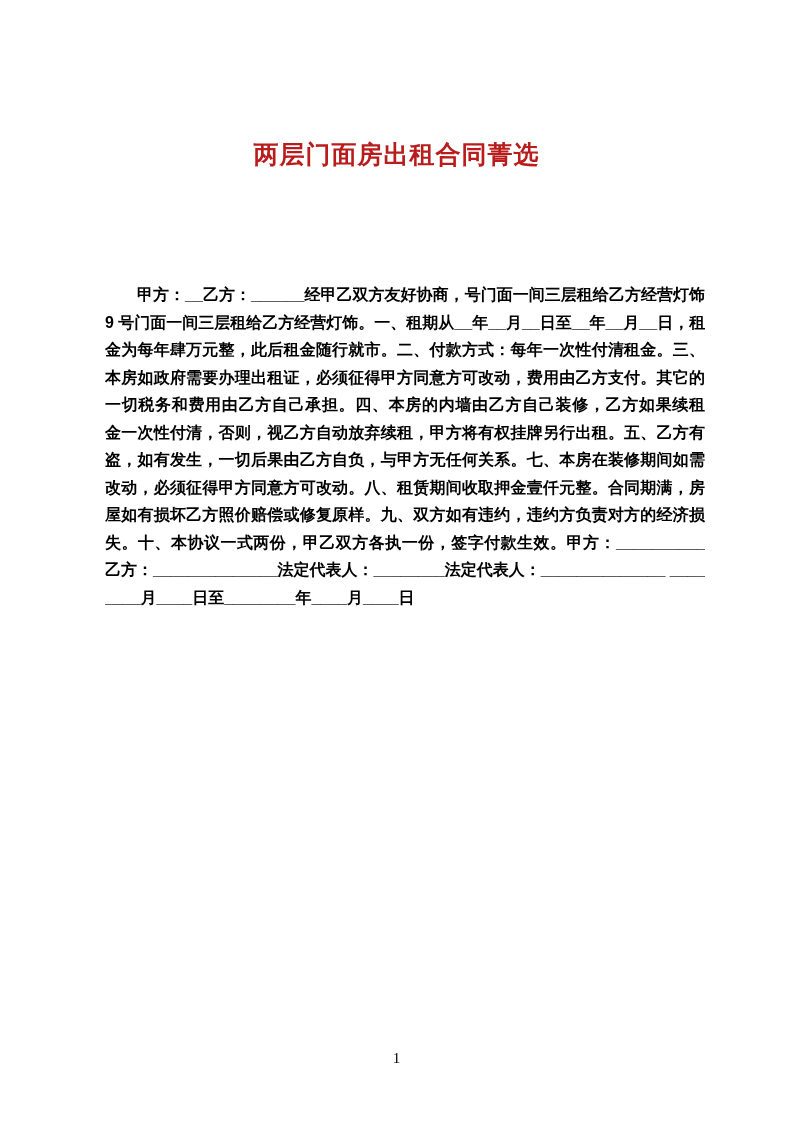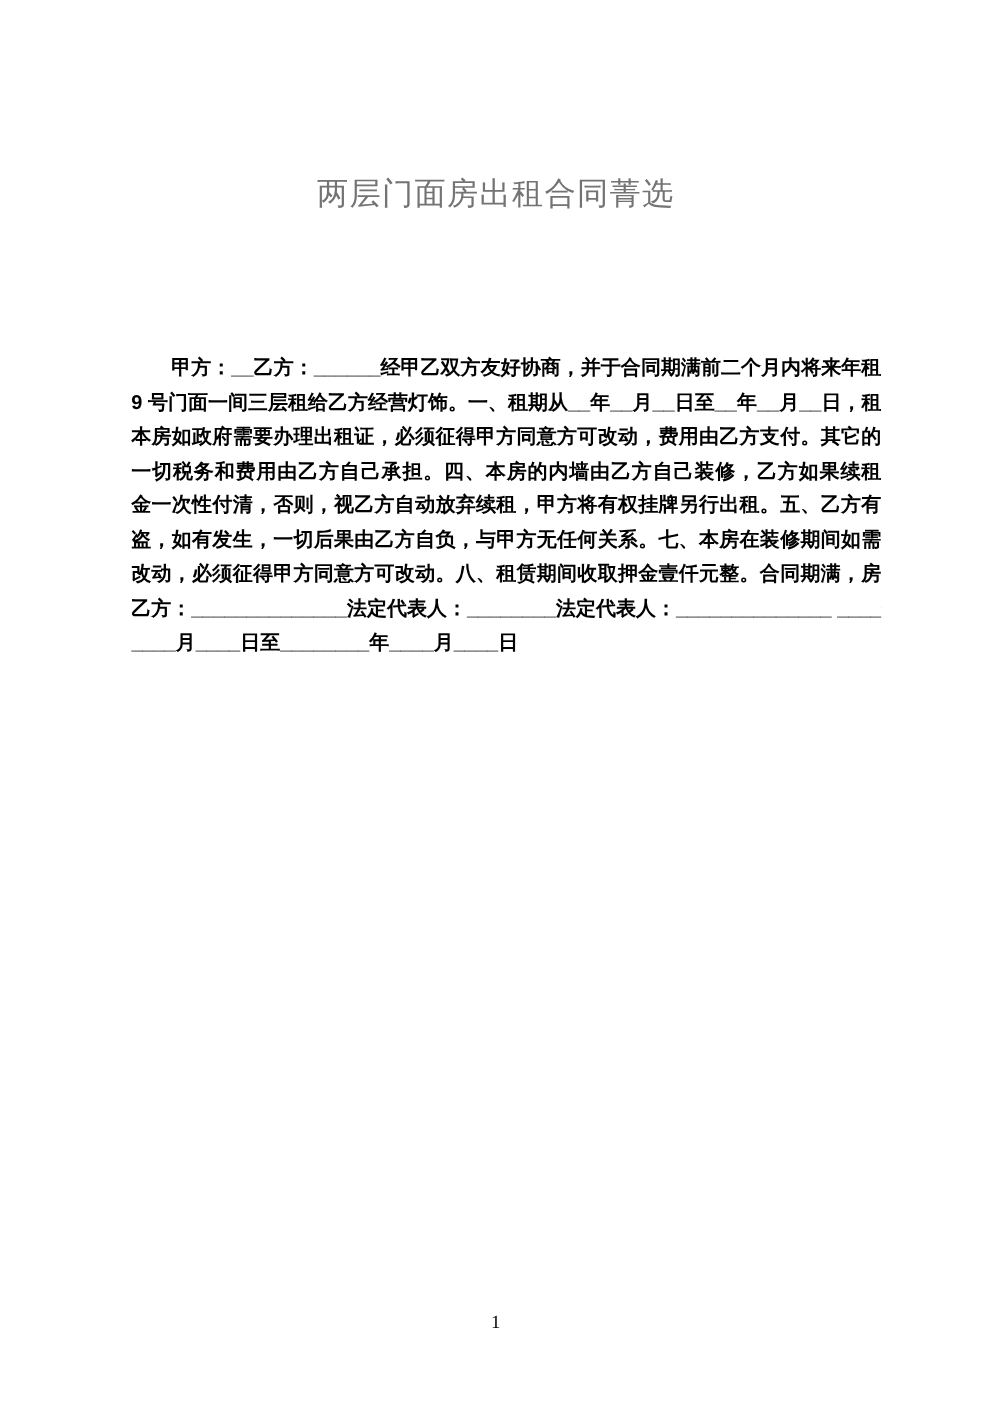--- a/index.html
+++ b/index.html
@@ -15,22 +15,22 @@
     overflow: hidden;
     margin: 0 auto;
   }
   .title {
     position: absolute;
     top: 138px;
     left: 0;
     width: 100%;
     text-align: center;
     font-size: 25px;
-    font-weight: normal;
-    color: #737373;
+    font-weight: bold;
+    color: #b91c1c;
     letter-spacing: 1px;
     font-family: "Liberation Sans", "DejaVu Sans", sans-serif;
   }
   .body-text {
     position: absolute;
     top: 281px;
     left: 105px;
     width: 600px;
     font-size: 16px;
     font-weight: bold;
@@ -60,25 +60,28 @@
     font-family: "Liberation Serif", "DejaVu Serif", serif;
   }
 </style>
 </head>
 <body>
 
 <div class="page">
   <h1 class="title">两层门面房出租合同菁选</h1>
 
   <div class="body-text">
-      <div class="line">甲方：__乙方：______经甲乙双方友好协商，并于合同期满前二个月内将来年租</div>
+      <div class="line">甲方：__乙方：______经甲乙双方友好协商，号门面一间三层租给乙方经营灯饰</div>
       <div class="line">9 号门面一间三层租给乙方经营灯饰。一、租期从__年__月__日至__年__月__日，租</div>
+      <div class="line">金为每年肆万元整，此后租金随行就市。二、付款方式：每年一次性付清租金。三、</div>
       <div class="line">本房如政府需要办理出租证，必须征得甲方同意方可改动，费用由乙方支付。其它的</div>
       <div class="line">一切税务和费用由乙方自己承担。四、本房的内墙由乙方自己装修，乙方如果续租</div>
       <div class="line">金一次性付清，否则，视乙方自动放弃续租，甲方将有权挂牌另行出租。五、乙方有</div>
       <div class="line">盗，如有发生，一切后果由乙方自负，与甲方无任何关系。七、本房在装修期间如需</div>
       <div class="line">改动，必须征得甲方同意方可改动。八、租赁期间收取押金壹仟元整。合同期满，房</div>
+      <div class="line">屋如有损坏乙方照价赔偿或修复原样。九、双方如有违约，违约方负责对方的经济损</div>
+      <div class="line">失。十、本协议一式两份，甲乙双方各执一份，签字付款生效。甲方：__________</div>
       <div class="line">乙方：______________法定代表人：________法定代表人：______________ ____年</div>
       <div class="line no-stretch">____月____日至________年____月____日</div>
     </div>
 
   <div class="page-number">1</div>
 </div>
 
 </body></html>

